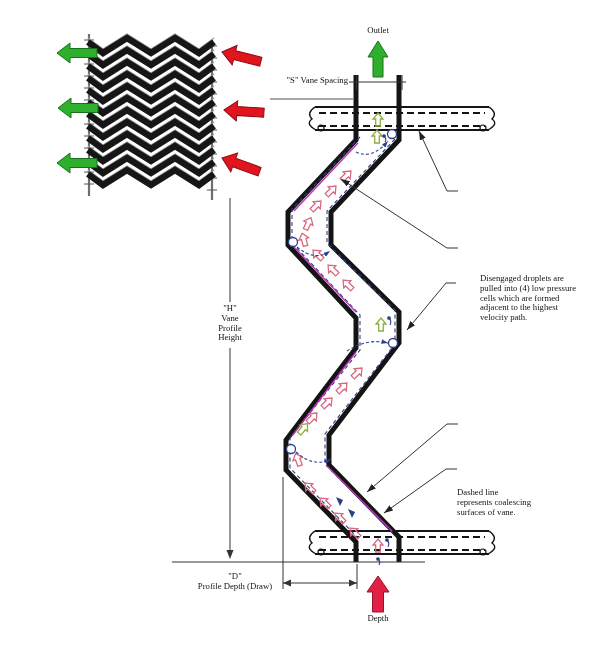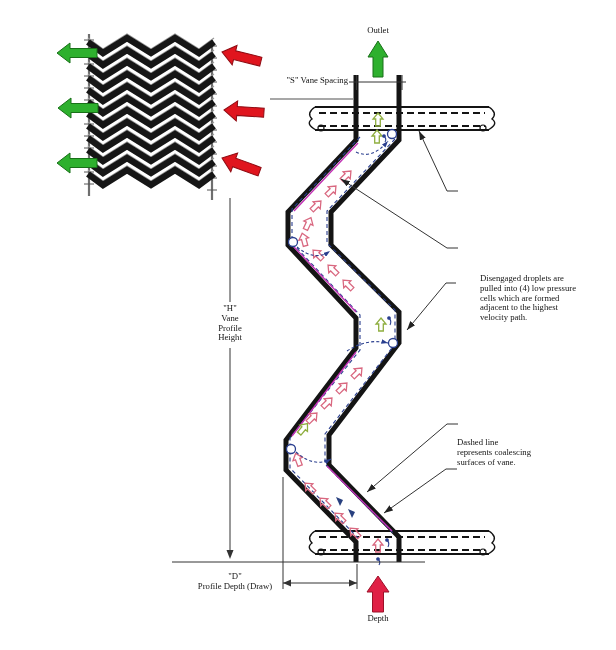--- a/index.html
+++ b/index.html
@@ -200,17 +200,17 @@
 Profile
 Height</div>
 <div class="lbl ctr" style="left:182px;top:572px;width:106px;">"D"
 Profile Depth (Draw)</div>
 
 <div class="lbl" style="left:456px;top:274px;width:102px;margin-left:24px;">Disengaged droplets are
 pulled into (4) low pressure
 cells which are formed
 adjacent to the highest
 velocity path.</div>
-<div class="lbl" style="left:457px;top:438px;width:100px;">Dashed line
+<div class="lbl" style="left:457px;top:488px;width:100px;">Dashed line
 represents coalescing
 surfaces of vane.</div>
 
 </div>
 
 </body></html>

